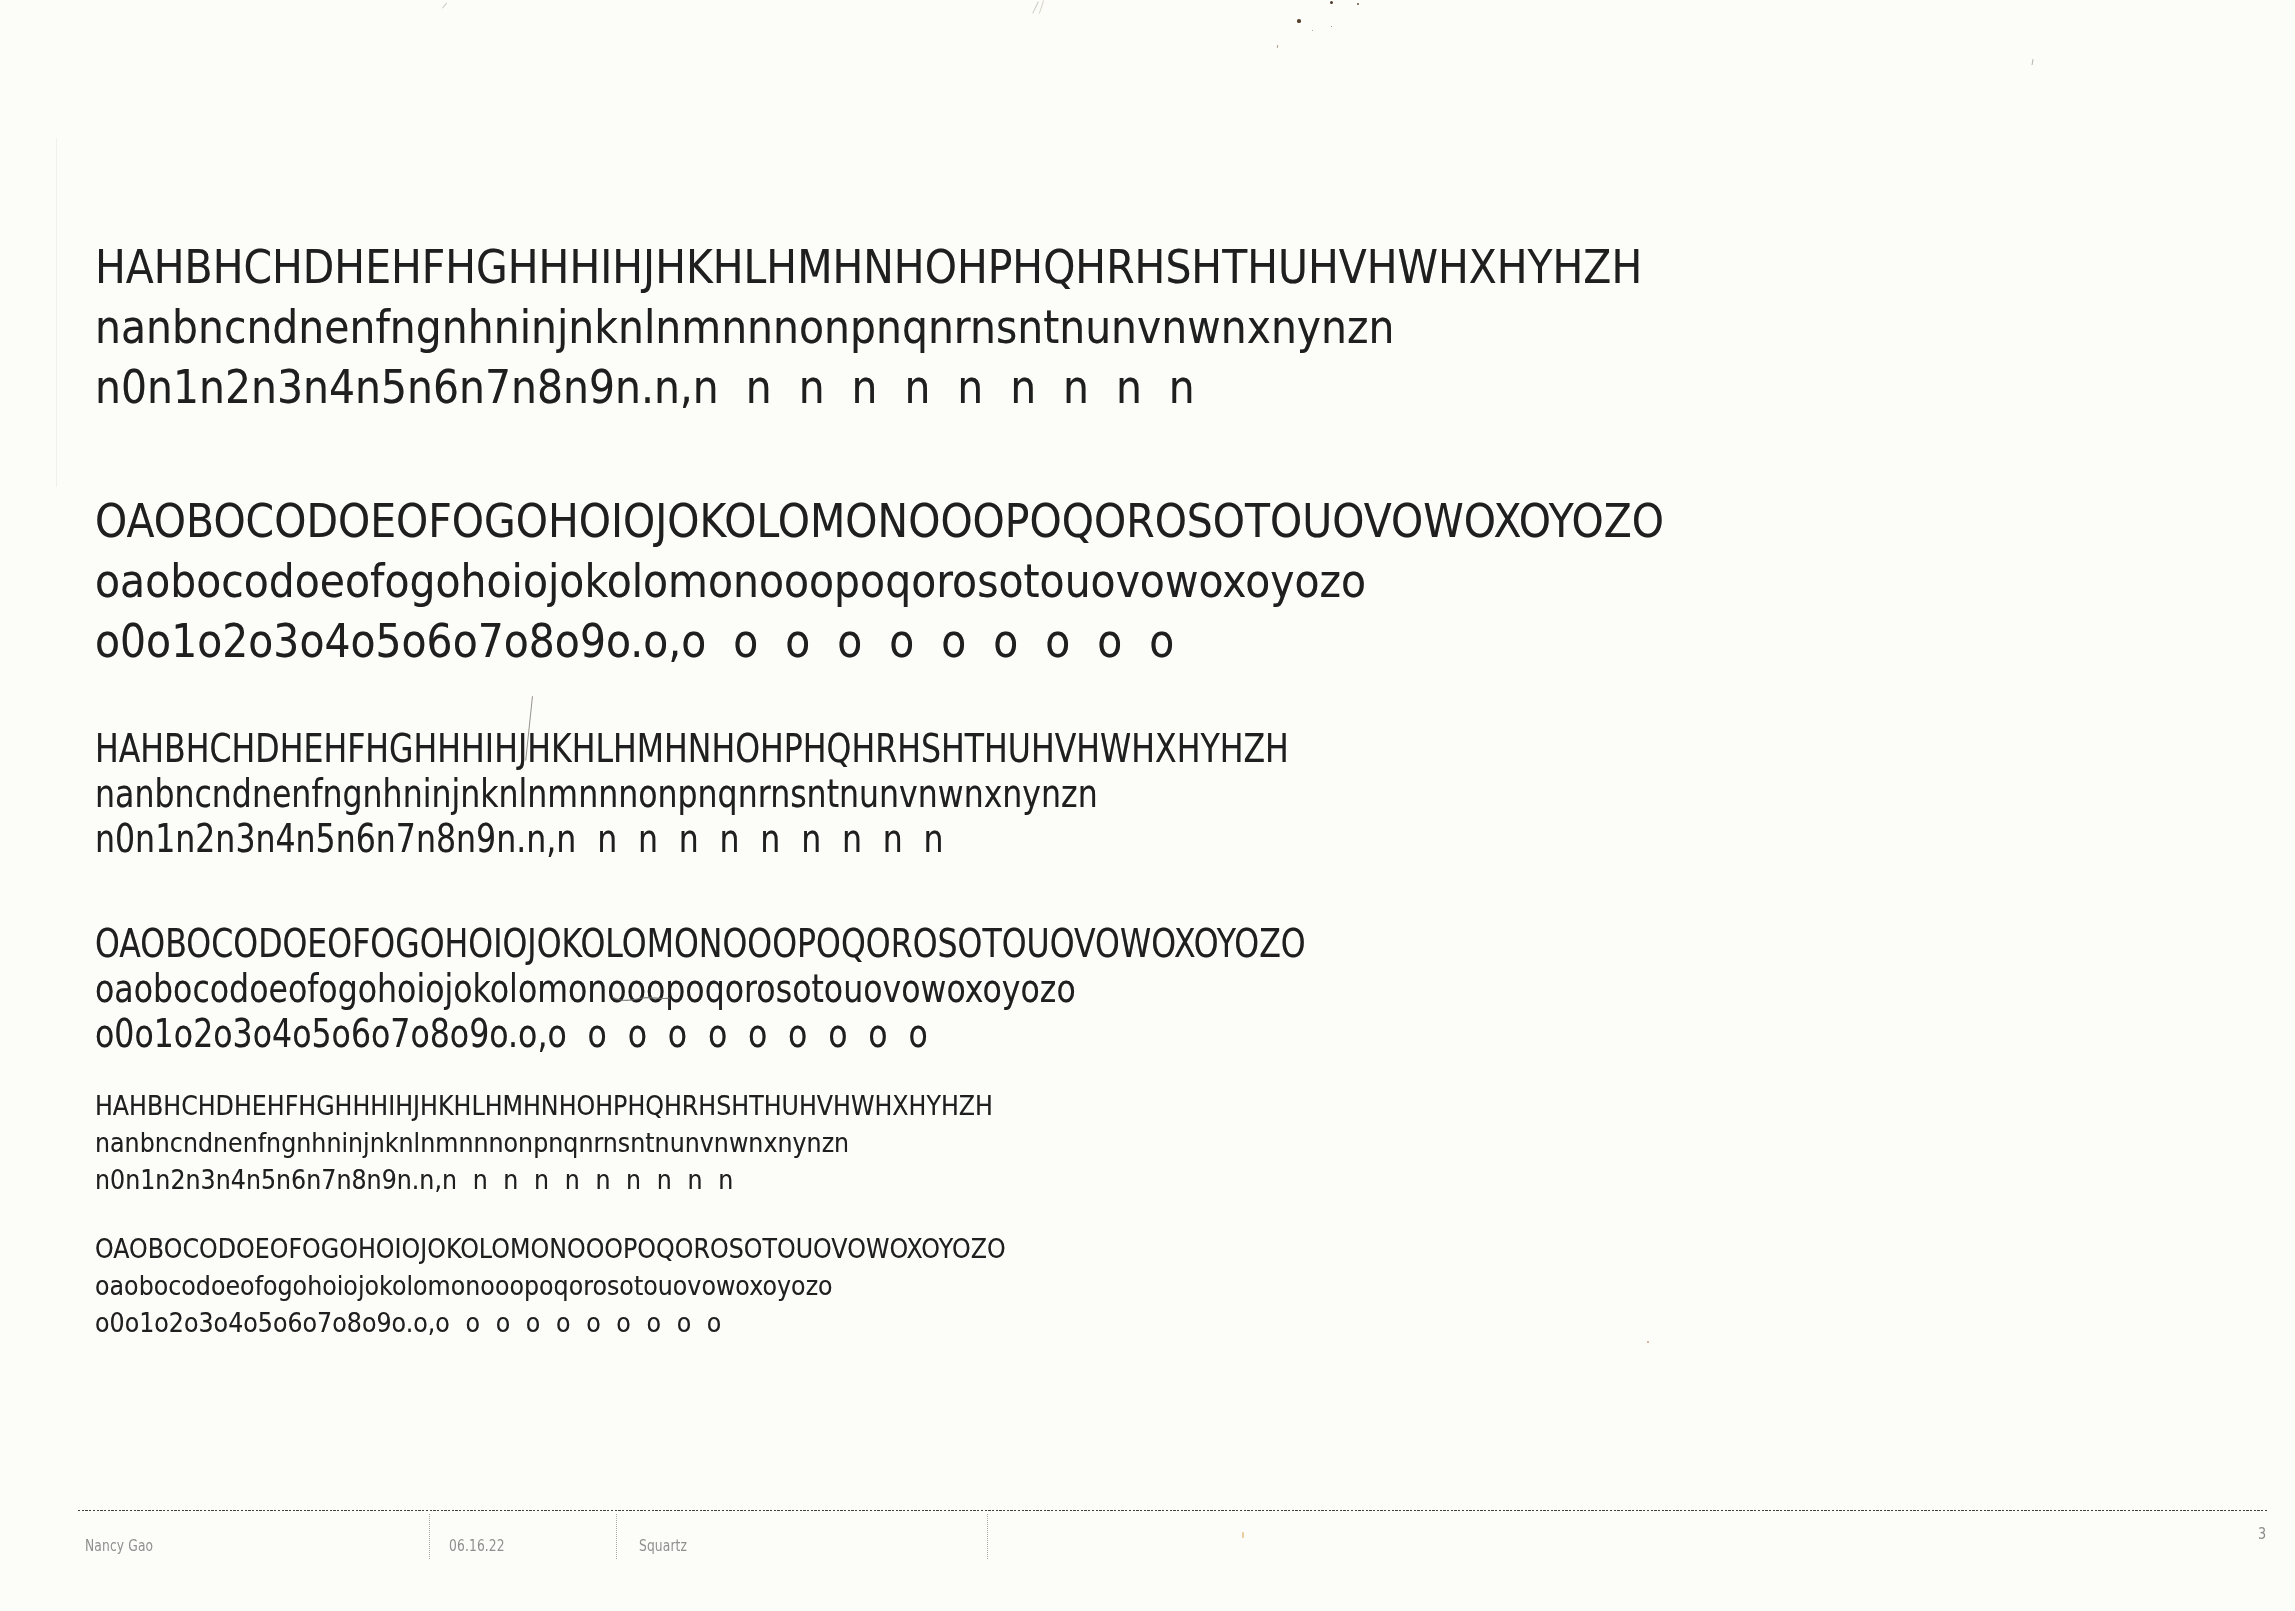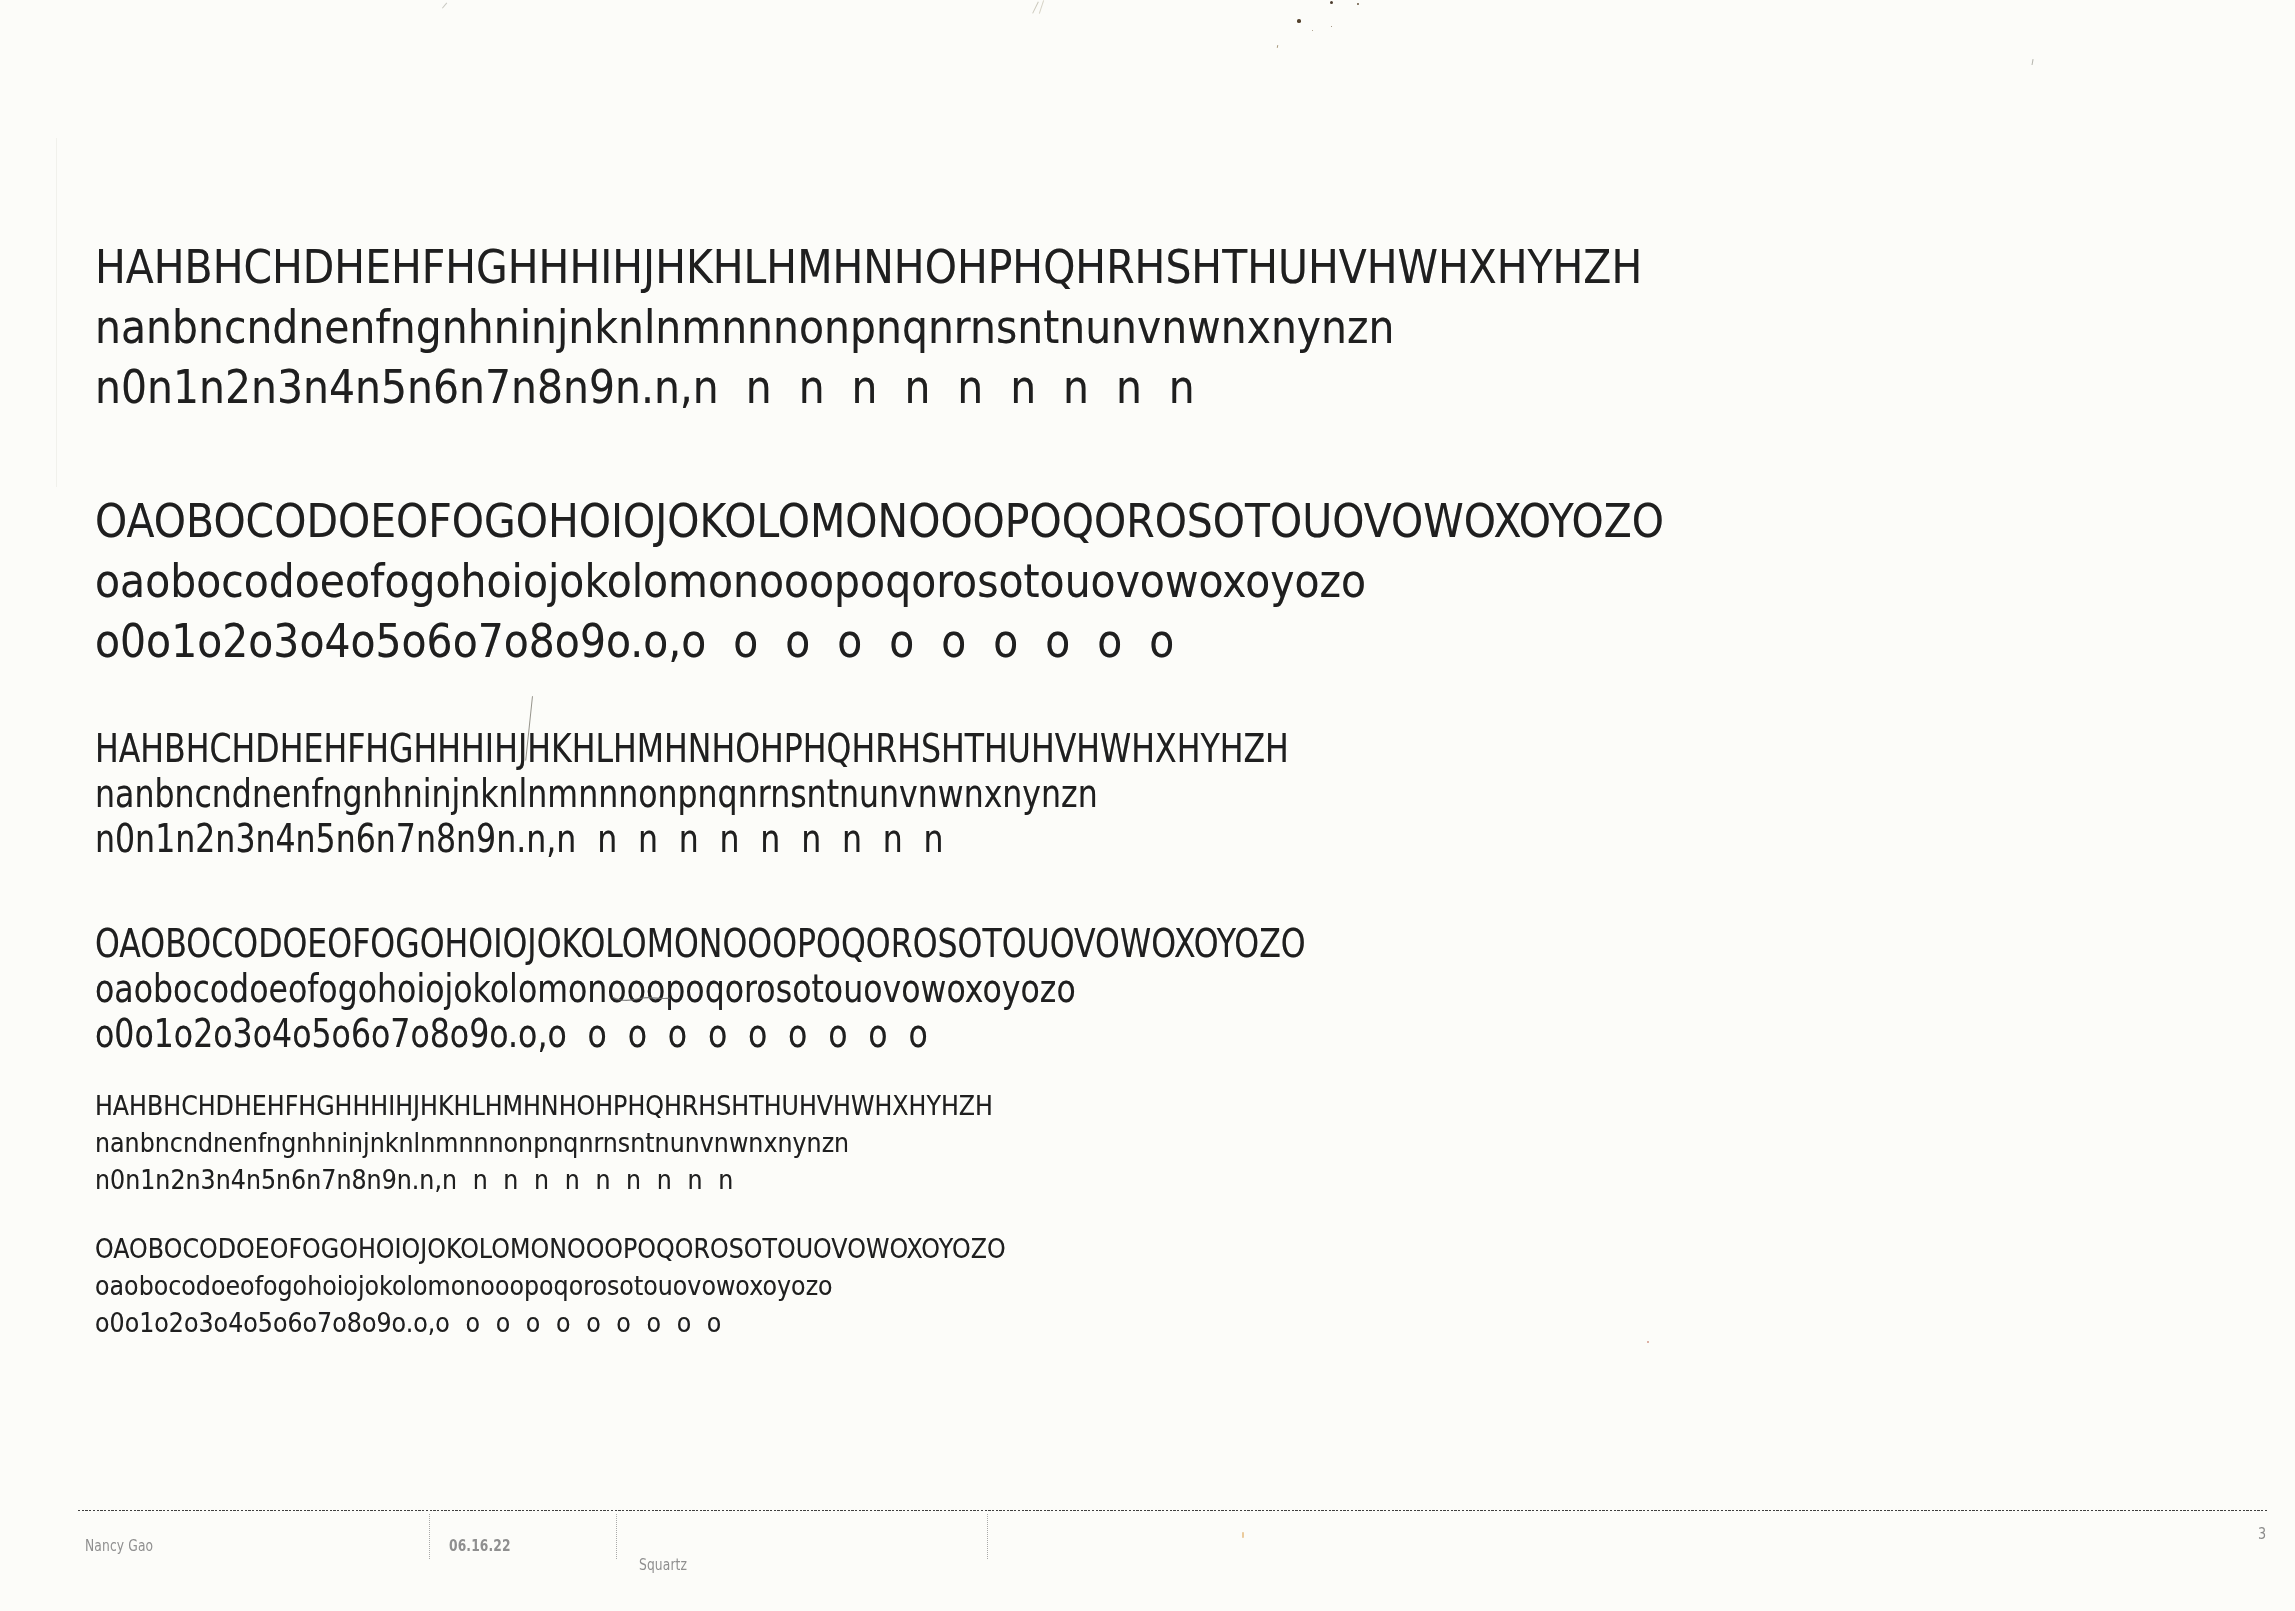--- a/index.html
+++ b/index.html
@@ -15,21 +15,21 @@
   .b1{top:237px;}.b2{top:491px;}.b3{top:726px;}.b4{top:921px;}.b5{top:1087px;}.b6{top:1230px;}
 
   
   .footer-rule{position:absolute;left:78px;top:1510px;width:2190px;height:1.4px;
     background:repeating-linear-gradient(90deg,#3f3f3f 0 2.3px,rgba(63,63,63,0) 2.3px 3.7px);}
   .fsep{position:absolute;top:1514px;height:45px;width:0;border-left:0.9px dotted #a9a9a9;}
   .fsep1{left:429px;}.fsep2{left:616px;}.fsep3{left:987px;}
   .fcell{position:absolute;top:1538px;font-size:15px;line-height:16.5px;color:#8f8f8f;
          letter-spacing:.01em;}
   .fcell .tx{--sx:.82;}
-  .fc-author{left:85px;}.fc-date{left:449px;font-weight:bold;}.fc-typeface{left:639px;margin-top:19px;}
+  .fc-author{left:85px;}.fc-date{left:449px;}.fc-typeface{left:639px;}
   .fc-page{left:2258px;top:1526px;font-size:15.6px;color:#8a8a8a;}
 
   
   .art{position:absolute;}
   .pencil-slash{left:532px;top:696px;width:1.4px;height:65px;background:#8b887f;
     border-radius:0.9px;transform:rotate(6deg);transform-origin:top center;opacity:.9;}
   .pencil-top-a{left:1035px;top:0.9px;width:0.9px;height:13px;background:#cbc8bc;transform:rotate(26deg);}
   .pencil-top-b{left:1041px;top:0px;width:0.9px;height:13.8px;background:#d6d3c6;transform:rotate(18deg);}
   .dot{border-radius:50%;}
   .d1{left:1330px;top:0.9px;width:3.2px;height:3.2px;background:#4d3d2e;}

